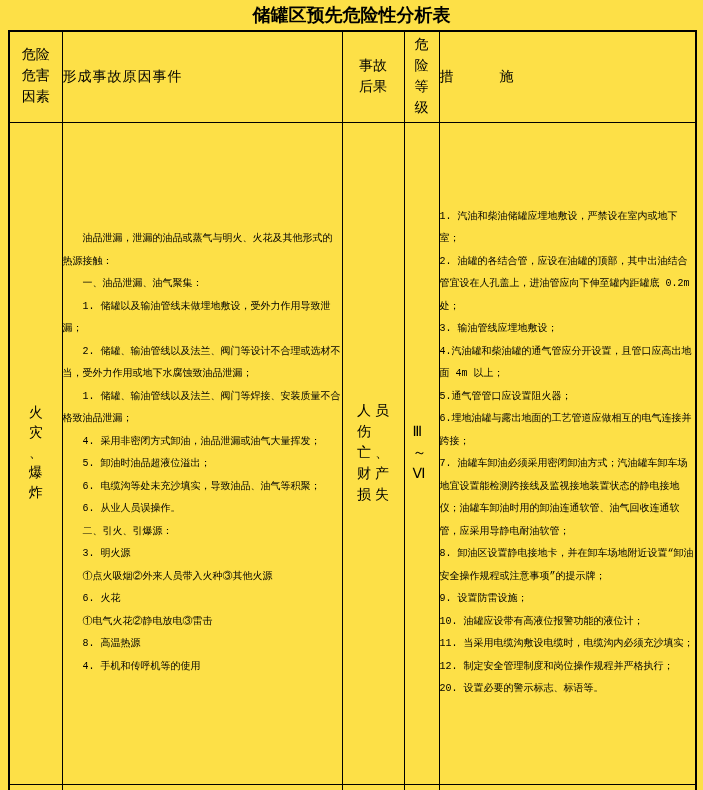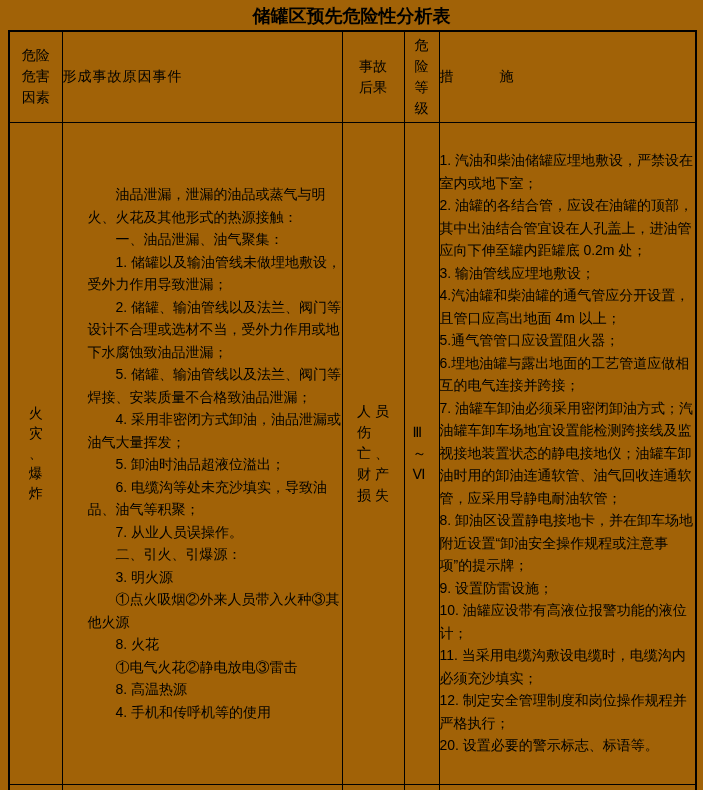--- a/index.html
+++ b/index.html
@@ -1,23 +1,23 @@
 <!DOCTYPE html>
 <html><head>
 <meta charset="utf-8">
 <style>
   html, body { margin: 0; padding: 0; background: #ffffff; }
   .page {
     position: relative;
     width: 703px;
     height: 790px;
-    background: #a16207;
+    background: #fde047;
     color: #000000;
     overflow: hidden;
-    font-family: Liberation Sans, sans-serif;
+    font-family: Liberation Mono, monospace;
   }
   .doc-title {
     margin: 0;
     padding-top: 5px;
     height: 25px;
     text-align: center;
     font-size: 18px;
     line-height: 23px;
     font-weight: bold;
   }
@@ -37,25 +37,25 @@
     overflow: hidden;
   }
   tr.header-row { height: 91px; margin-top: 32px; }
   tr.body-row   { height: 662px; }
   tr.stub-row   { height: 60px; }
   .c-top { vertical-align: top; }
   .cell-pad2 { padding: 3px 4px 0 5px; }
   .cell-pad5 { padding: 3px 3px 0 5px; }
   .para {
     margin: 0;
-    font-size: 14px;
+    font-size: 10px;
     line-height: 22.5px;
     text-align: left;
   }
-  .indent { text-indent: 2em; margin-left: 25px; }
+  .indent { text-indent: 2em; }
   
   .hwrap2 {
     width: 2.15em; margin: 0 auto;
     word-break: break-all; line-break: anywhere;
     text-align: center; line-height: 21px;
   }
   .hwrap1 {
     width: 1.2em; margin: 0 auto;
     word-break: break-all; line-break: anywhere;
     text-align: center; line-height: 21px;
@@ -117,29 +117,29 @@
       <tr class="body-row">
         <td>
           <div class="vhazard">火灾、爆炸</div>
         </td>
         <td class="c-top cell-pad2">
           <div>
               <p class="para indent">油品泄漏，泄漏的油品或蒸气与明火、火花及其他形式的热源接触：</p>
               <p class="para indent">一、油品泄漏、油气聚集：</p>
               <p class="para indent">1. 储罐以及输油管线未做埋地敷设，受外力作用导致泄漏；</p>
               <p class="para indent">2. 储罐、输油管线以及法兰、阀门等设计不合理或选材不当，受外力作用或地下水腐蚀致油品泄漏；</p>
-              <p class="para indent">5. 储罐、输油管线以及法兰、阀门等焊接、安装质量不合格致油品泄漏；</p>
+              <p class="para indent">1. 储罐、输油管线以及法兰、阀门等焊接、安装质量不合格致油品泄漏；</p>
               <p class="para indent">4. 采用非密闭方式卸油，油品泄漏或油气大量挥发；</p>
               <p class="para indent">5. 卸油时油品超液位溢出；</p>
               <p class="para indent">6. 电缆沟等处未充沙填实，导致油品、油气等积聚；</p>
-              <p class="para indent">7. 从业人员误操作。</p>
+              <p class="para indent">6. 从业人员误操作。</p>
               <p class="para indent">二、引火、引爆源：</p>
               <p class="para indent">3. 明火源</p>
               <p class="para indent">①点火吸烟②外来人员带入火种③其他火源</p>
-              <p class="para indent">8. 火花</p>
+              <p class="para indent">6. 火花</p>
               <p class="para indent">①电气火花②静电放电③雷击</p>
               <p class="para indent">8. 高温热源</p>
               <p class="para indent">4. 手机和传呼机等的使用</p>
             </div>
         </td>
         <td>
           <div class="vcons">人员伤亡、财产损失</div>
         </td>
         <td>
           <div class="vlevel">Ⅲ～Ⅵ</div>

